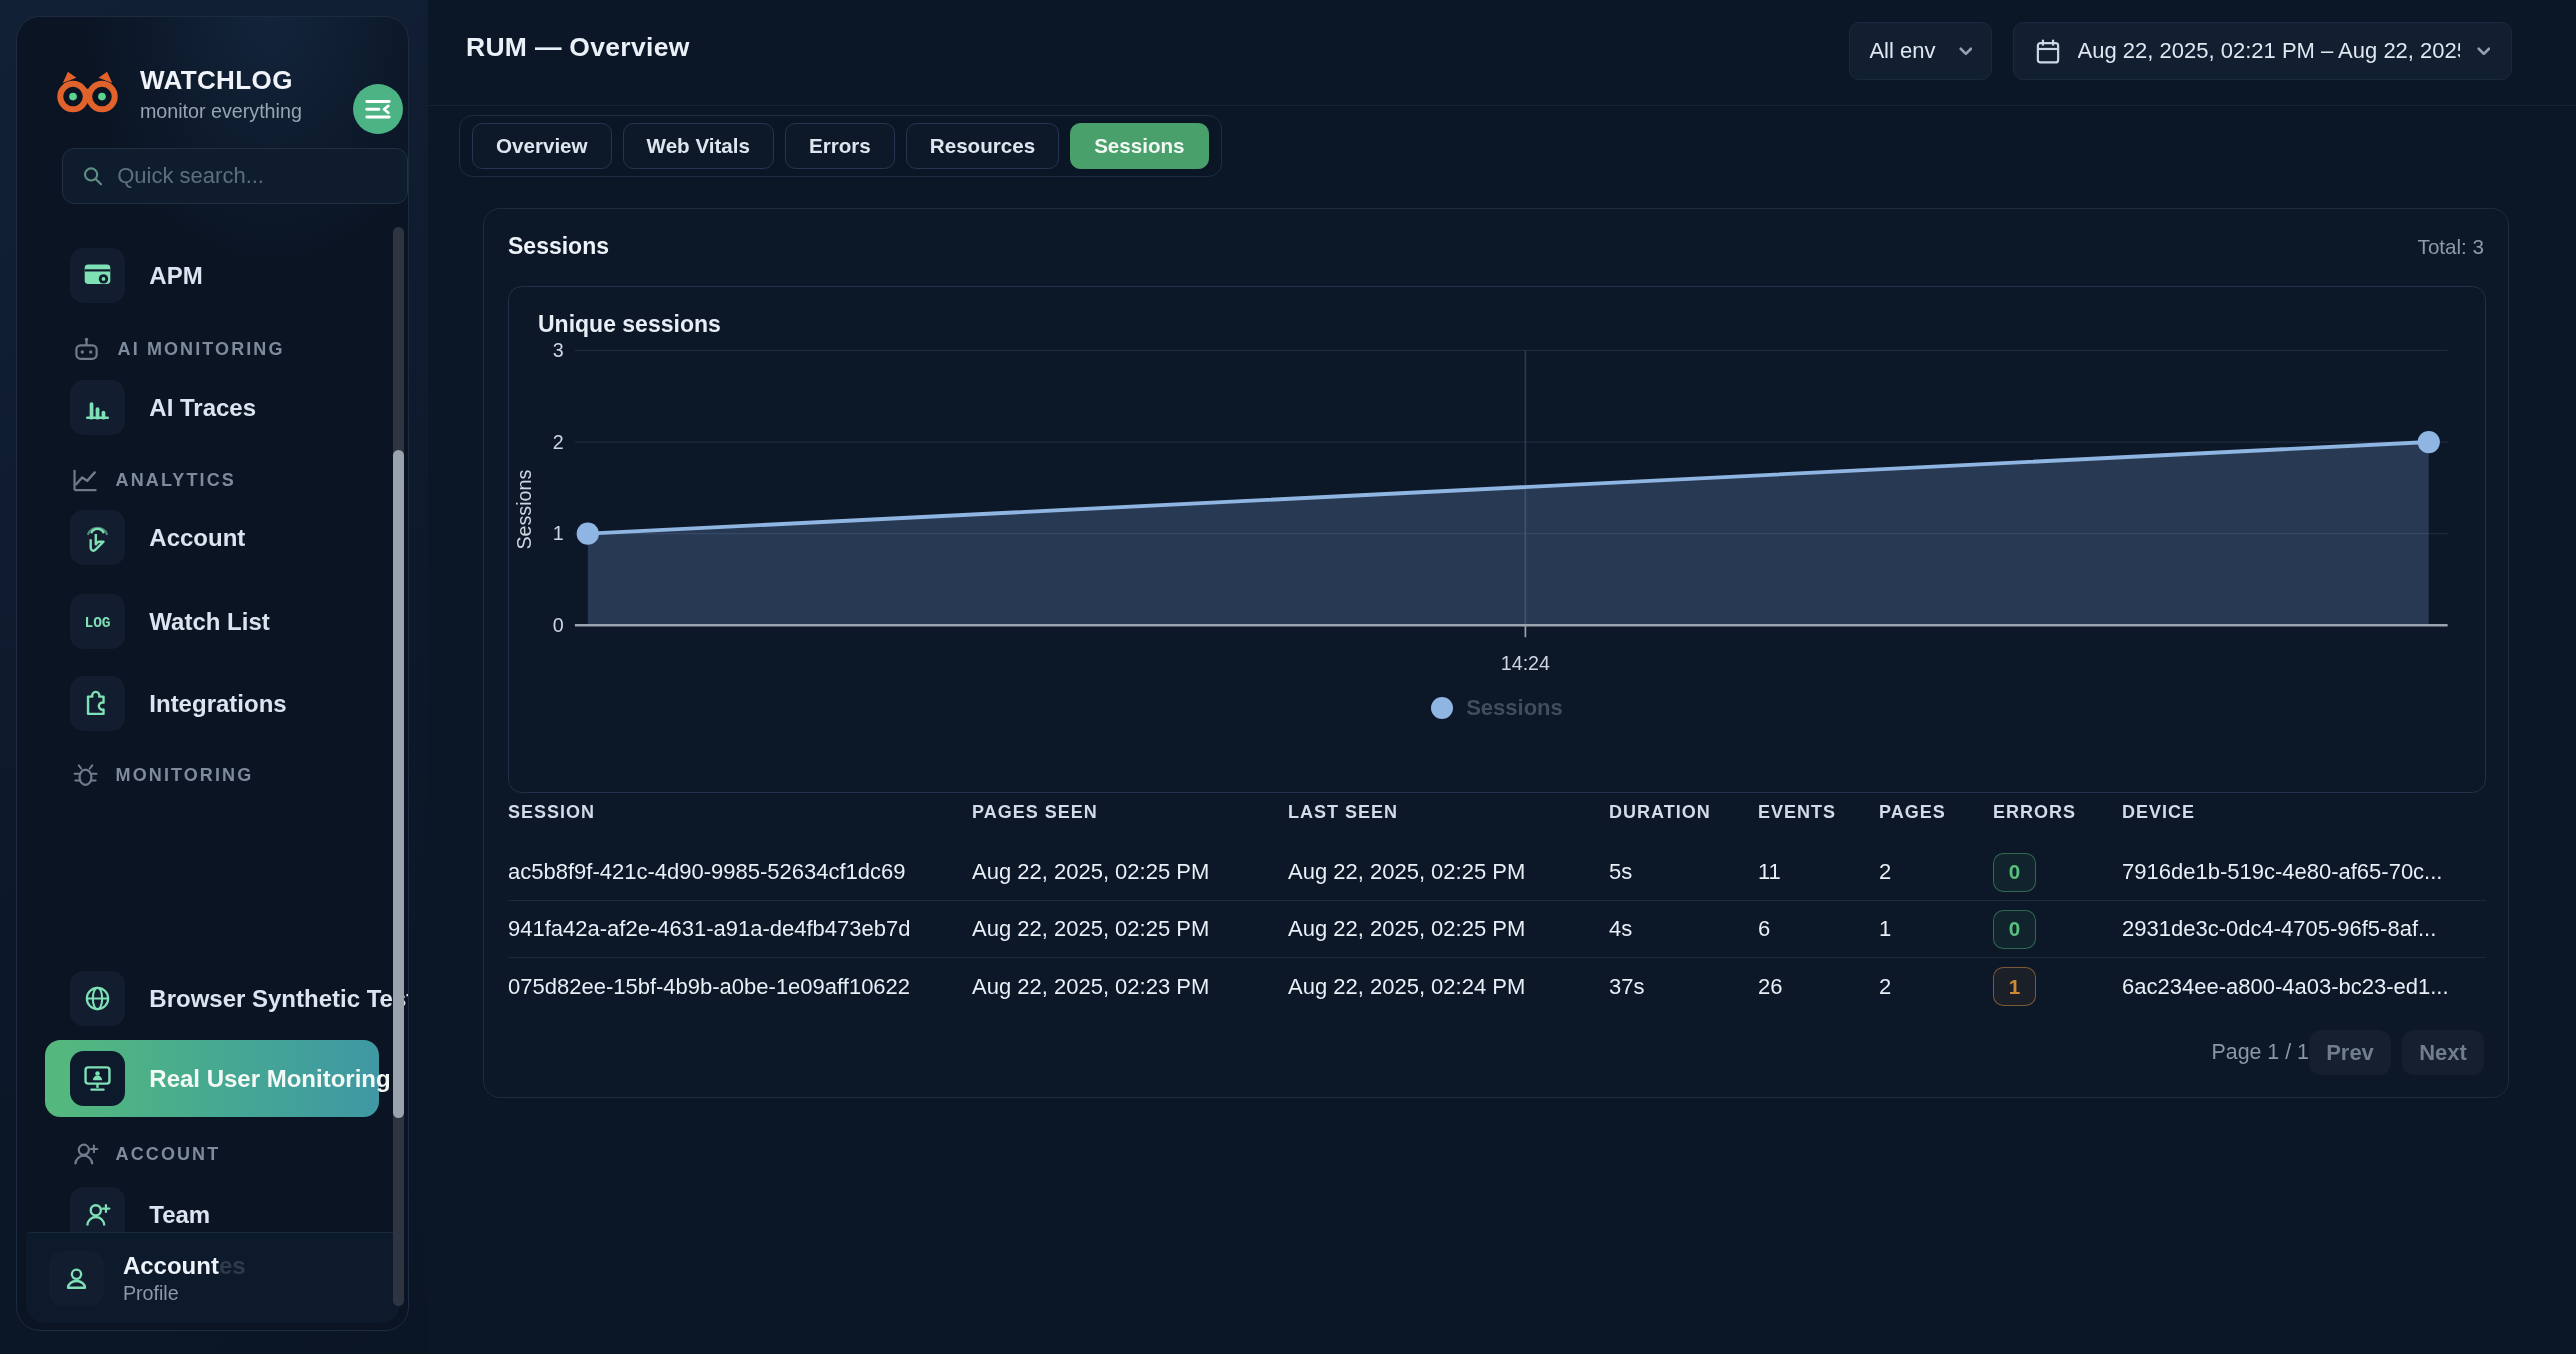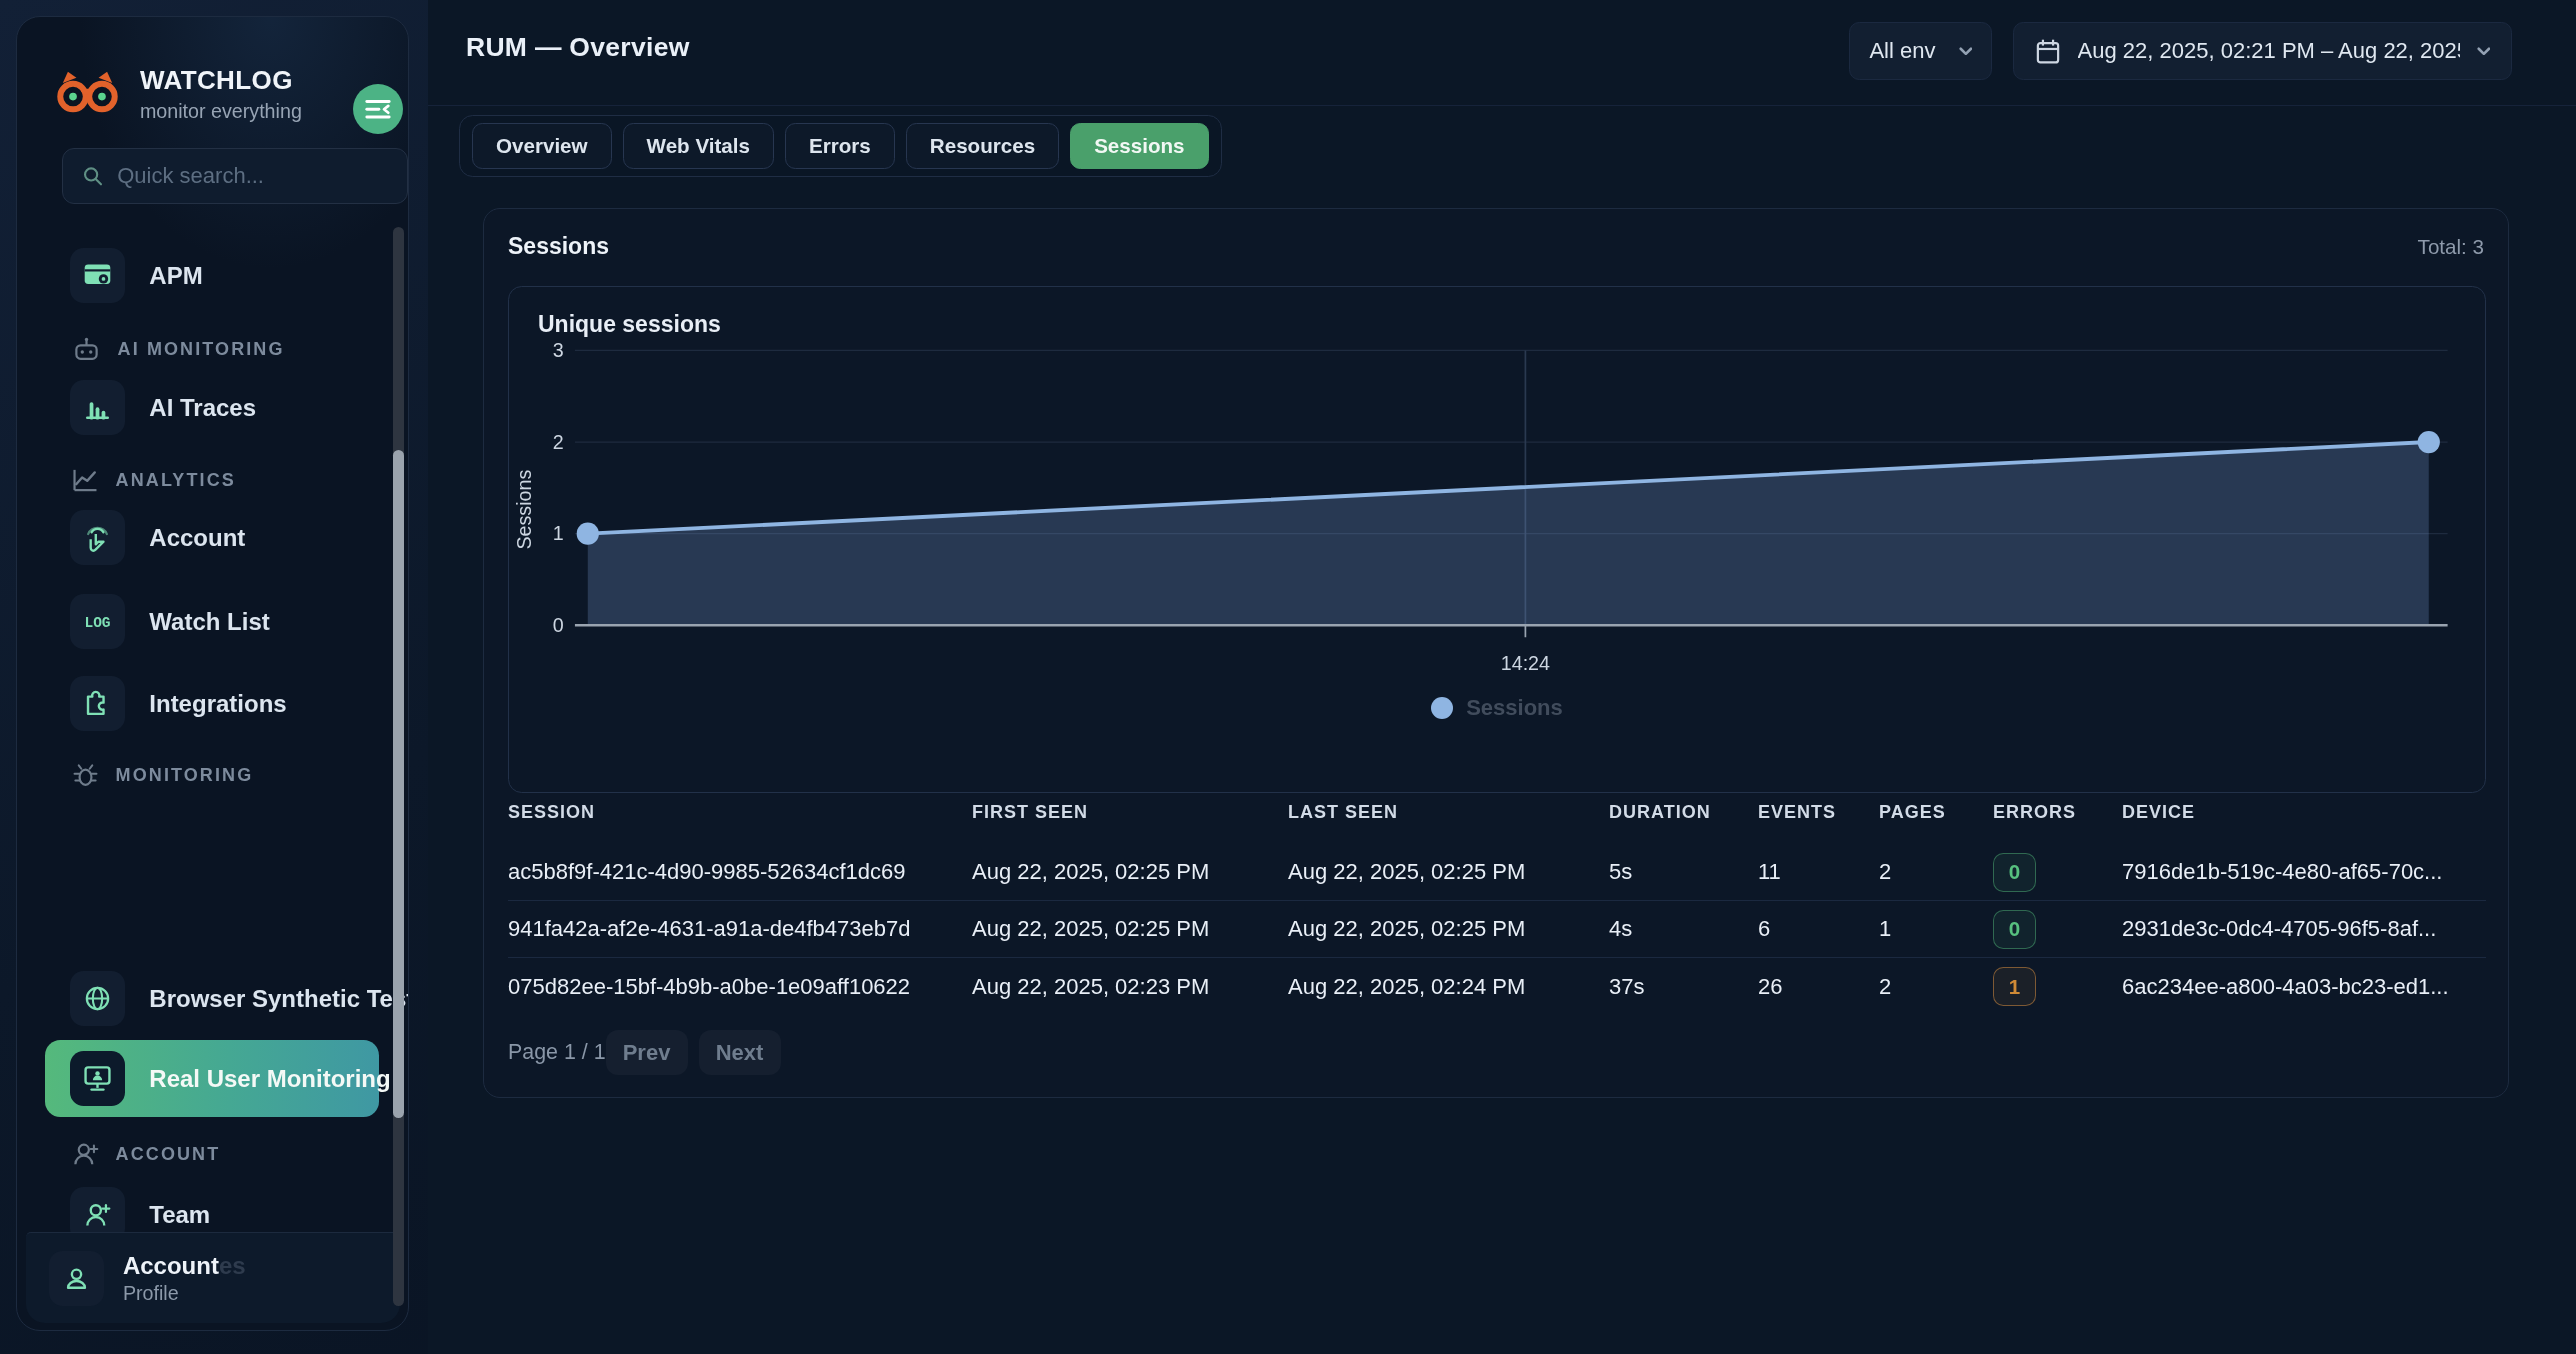--- a/index.html
+++ b/index.html
@@ -64,21 +64,21 @@
   .thead div { font-size:18px; font-weight:bold; letter-spacing:1px; color:#d2dbe7; }
   .tbody-row { height:57px; font-size:22px; color:#e9eff7; }
   .tbody-row.sep { border-bottom:1.3px solid #1b2940; }
   .cell { white-space:nowrap; overflow:hidden; }
   .err-badge { display:inline-flex; align-items:center; justify-content:center;
                min-width:43px; height:39px; border-radius:10.3px; font-size:20.6px; font-weight:600; }
   .err-badge.ok { color:#57c07f; border:1.7px solid rgba(87,192,127,.45); background:rgba(87,192,127,.07); }
   .err-badge.warn { color:#d08a36; border:1.7px solid rgba(208,138,62,.55); background:rgba(208,138,62,.08); }
   
   .pager { position:absolute; left:24px; right:24px; top:821px; height:45px;
-           display:flex; align-items:center; justify-content:flex-start; }
+           display:flex; align-items:center; justify-content:flex-end; }
   .pager-label { font-size:21.4px; color:#8a97a8; }
   .pager-btns { display:flex; gap:11px; }
   .pager-btn { width:82px; height:45px; border-radius:12px; background:#151f2f; border:none;
                color:#6f7d8e; font-size:22px; font-weight:600; font-family:Liberation Sans, sans-serif; cursor:pointer;
                display:flex; align-items:center; justify-content:center; }
   
   .sidebar { position:absolute; left:16.3px; top:16.3px; width:393px; height:1315px;
              background:#0a1423; border:1.3px solid #1d2b40; border-radius:24px; overflow:hidden; }
   .sidebar::before { content:""; position:absolute; left:0; top:0; right:0; height:360px;
              background:radial-gradient(ellipse 70% 100% at 65% 0%, rgba(43,78,120,.28), transparent 70%);
@@ -191,21 +191,21 @@
         <div class="chart-title">Unique sessions</div>
         <div class="legend">
           <div class="legend-dot"></div>
           <div class="legend-label">Sessions</div>
         </div>
       </div>
 
       <div class="table">
         <div class="trow thead">
           <div>SESSION</div>
-          <div>FIRST SEEN</div>
+          <div>PAGES SEEN</div>
           <div>LAST SEEN</div>
           <div>DURATION</div>
           <div>EVENTS</div>
           <div>PAGES</div>
           <div>ERRORS</div>
           <div>DEVICE</div>
         </div>
 
         <div class="trow tbody-row sep">
           <div class="cell">ac5b8f9f-421c-4d90-9985-52634cf1dc69</div>

